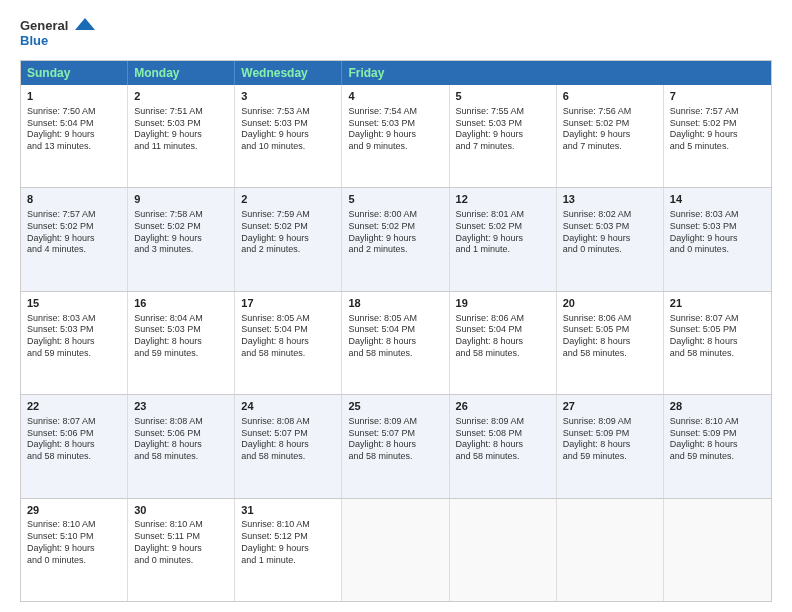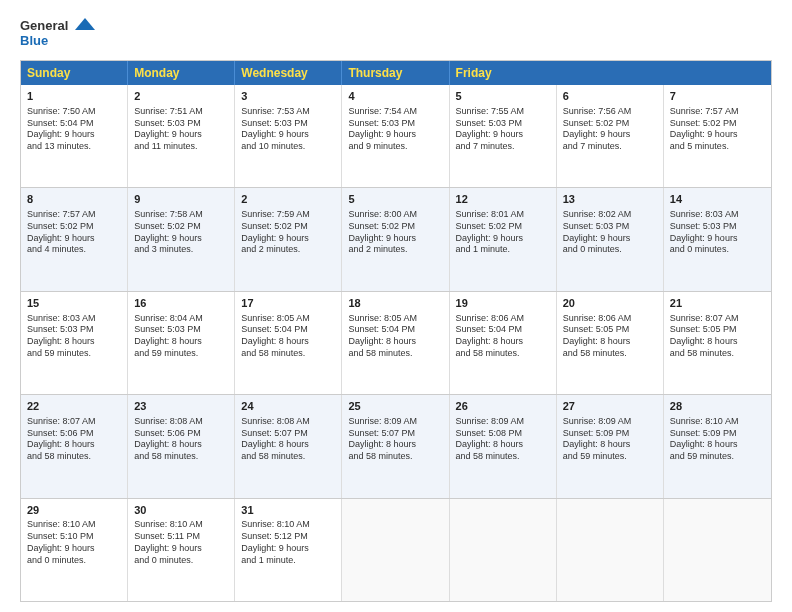--- a/index.html
+++ b/index.html
@@ -45,21 +45,21 @@
       display: flex;
       flex-direction: column;
       border: 1px solid #ccc;
     }
     .cal-header {
       display: grid;
       grid-template-columns: repeat(7, 1fr);
       background: #2a6db5;
     }
     .cal-header-cell {
-      color: #fde047;
+      color: #86efac;
       font-size: 12px;
       font-weight: bold;
       text-align: left;
       padding: 5px 6px;
       border-right: 1px solid #4a8dd5;
     }
     .cal-header-cell:last-child {
       border-right: none;
     }
     .cal-body {
@@ -123,21 +123,20 @@
       <div class="month-title"></div>
       <div class="location"></div>
     </div>
   </div>
 
   <div class="calendar">
     <div class="cal-header">
     <div class="cal-header-cell">Sunday</div>
         <div class="cal-header-cell">Monday</div>
         <div class="cal-header-cell">Wednesday</div>
-        <div class="cal-header-cell">Thursday</div>
         <div class="cal-header-cell">Friday</div>
       </div>
     <div class="cal-body">
     <div class="cal-row">
           <div class="cal-cell">
             <span class="day-num">1</span>
             <div class="cell-text">Sunrise: 7:50 AM</div>
             <div class="cell-text">Sunset: 5:04 PM</div>
             <div class="cell-text">Daylight: 9 hours</div>
             <div class="cell-text">and 13 minutes.</div>

